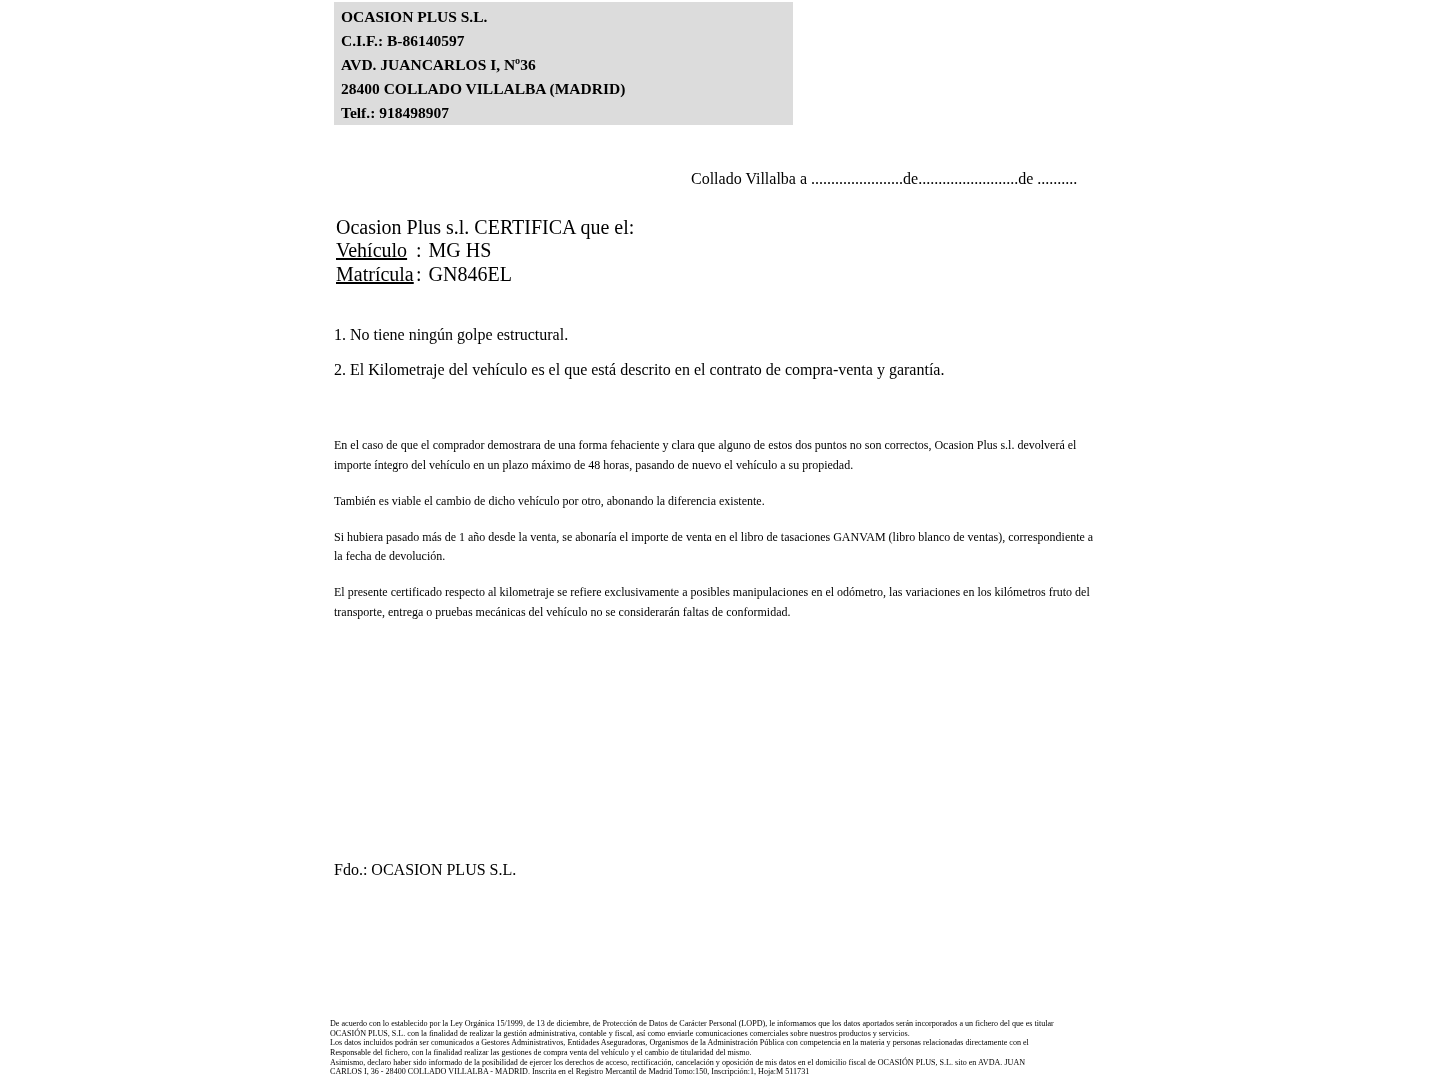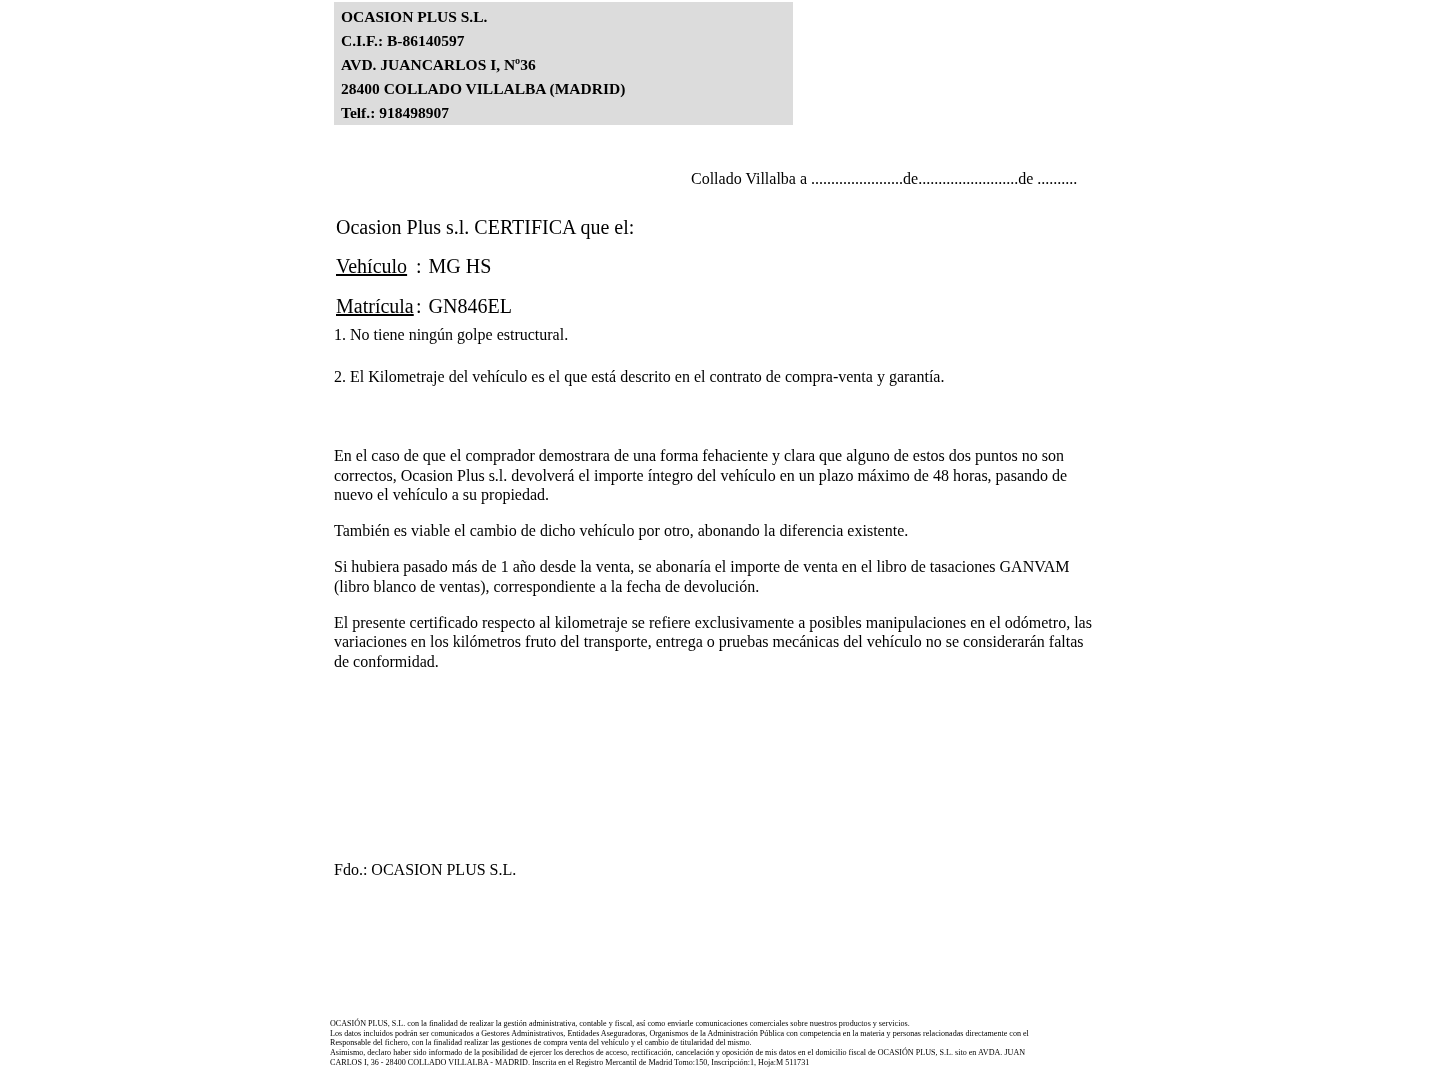--- a/index.html
+++ b/index.html
@@ -35,38 +35,38 @@
     font-size: 16px;
     white-space: nowrap;
   }
   .cert-block {
     position: absolute;
     left: 336px;
     top: 216px;
     font-size: 20px;
     line-height: 23.3px;
   }
-  .cert-row .label-wrap { display: inline-block; width: 80px; margin-top: 16px; }
+  .cert-row .label-wrap { display: inline-block; width: 80px; }
   .cert-row .label { text-decoration: underline; }
   .cert-row .sep { margin-right: 7px; }
   .points {
     position: absolute;
     left: 334px;
     top: 325px;
     width: 772px;
     font-size: 16px;
     line-height: 19.5px;
   }
-  .points .point + .point { margin-top: 22px; }
+  .points .point + .point { margin-top: 15px; }
   .paragraphs {
     position: absolute;
     left: 334px;
-    top: 446px;
+    top: 436px;
     width: 766px;
-    font-size: 16px;
+    font-size: 12px;
     line-height: 19.5px;
   }
   .paragraphs p { margin: 0 0 16.5px 0; }
   .signature {
     position: absolute;
     left: 334px;
     top: 861px;
     font-size: 16px;
     white-space: nowrap;
   }
@@ -113,20 +113,21 @@
   <div class="paragraphs">
     <p>En el caso de que el comprador demostrara de una forma fehaciente y clara que alguno de estos dos puntos no son correctos, Ocasion Plus s.l. devolverá el importe íntegro del vehículo en un plazo máximo de 48 horas, pasando de nuevo el vehículo a su propiedad.</p>
     <p>También es viable el cambio de dicho vehículo por otro, abonando la diferencia existente.</p>
     <p>Si hubiera pasado más de 1 año desde la venta, se abonaría el importe de venta en el libro de tasaciones GANVAM (libro blanco de ventas), correspondiente a la fecha de devolución.</p>
     <p>El presente certificado respecto al kilometraje se refiere exclusivamente a posibles manipulaciones en el odómetro, las variaciones en los kilómetros fruto del transporte, entrega o pruebas mecánicas del vehículo no se considerarán faltas de conformidad.</p>
   </div>
 
   <div class="signature">Fdo.: OCASION PLUS S.L.</div>
 
   <div class="legal-footer">
+    <div class="fline">De acuerdo con lo establecido por la Ley Orgánica 15/1999, de 13 de diciembre, de Protección de Datos de Carácter Personal (LOPD), le informamos que los datos aportados serán incorporados a un fichero del que es titular</div>
     <div class="fline">OCASIÓN PLUS, S.L. con la finalidad de realizar la gestión administrativa, contable y fiscal, así como enviarle comunicaciones comerciales sobre nuestros productos y servicios.</div>
     <div class="fline">Los datos incluidos podrán ser comunicados a Gestores Administrativos, Entidades Aseguradoras, Organismos de la Administración Pública con competencia en la materia y personas relacionadas directamente con el</div>
     <div class="fline">Responsable del fichero, con la finalidad realizar las gestiones de compra venta del vehículo y el cambio de titularidad del mismo.</div>
     <div class="fline">Asimismo, declaro haber sido informado de la posibilidad de ejercer los derechos de acceso, rectificación, cancelación y oposición de mis datos en el domicilio fiscal de OCASIÓN PLUS, S.L. sito en AVDA. JUAN</div>
     <div class="fline">CARLOS I, 36 - 28400 COLLADO VILLALBA - MADRID. Inscrita en el Registro Mercantil de Madrid Tomo:150, Inscripción:1, Hoja:M 511731</div>
   </div>
 
 </div>
 
 </body></html>

